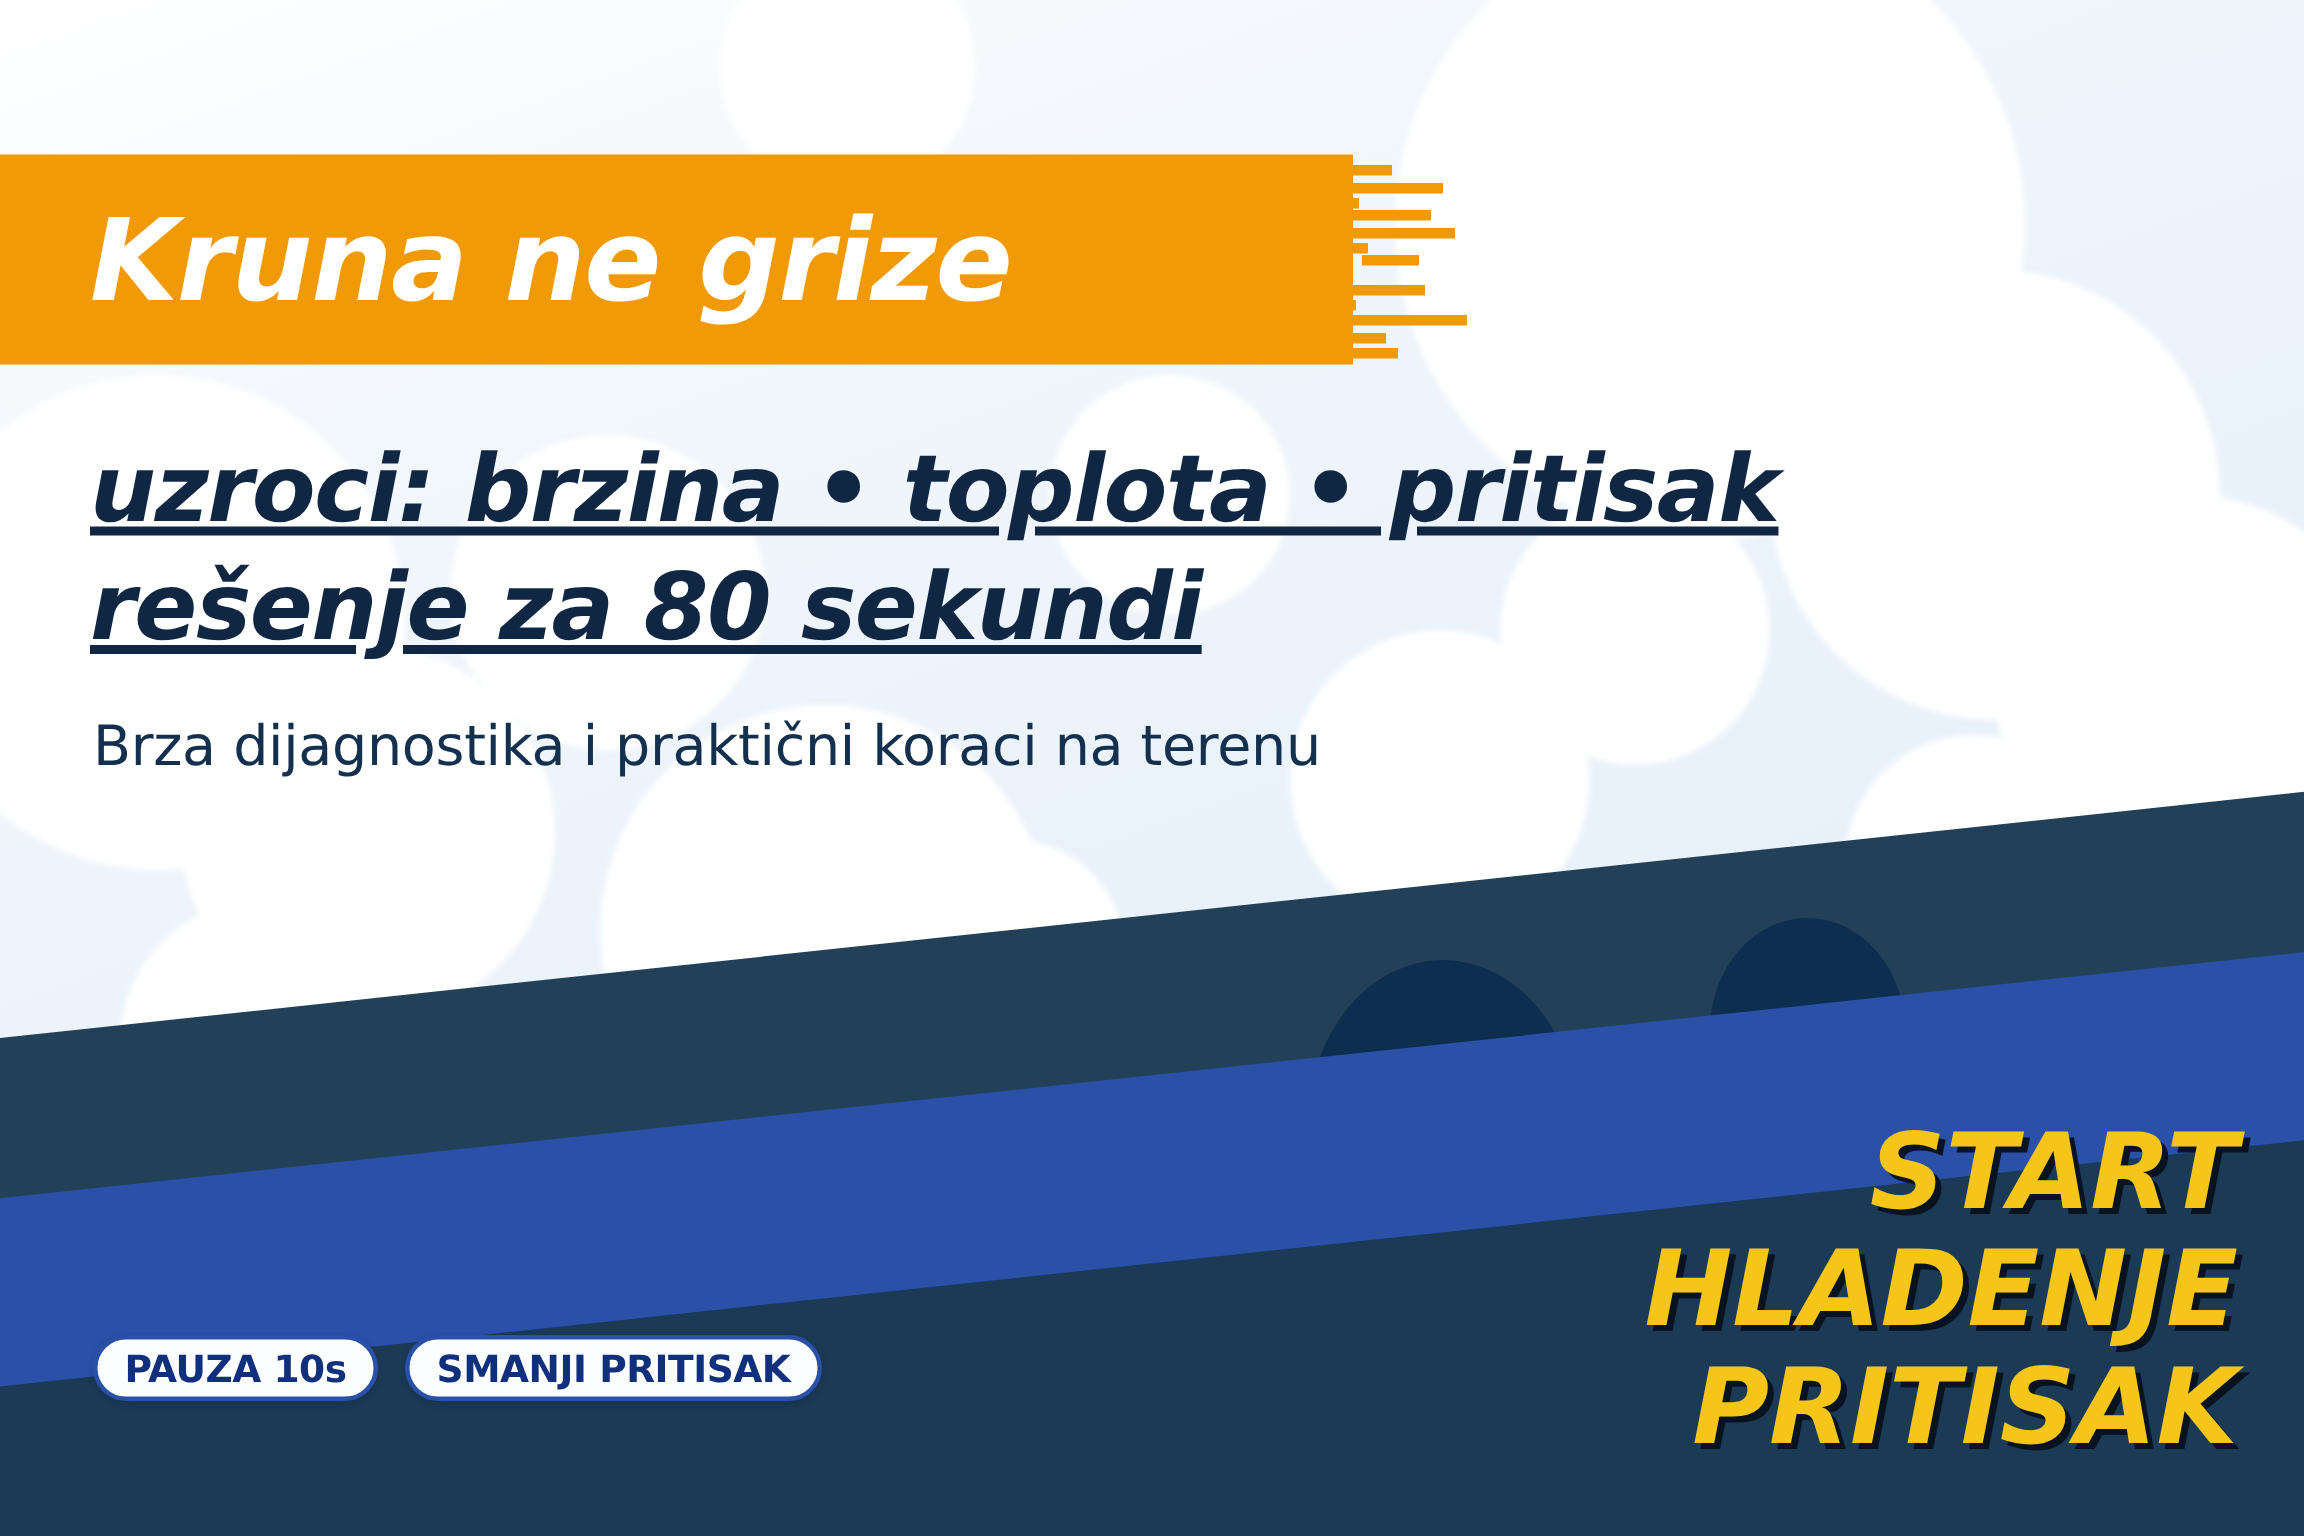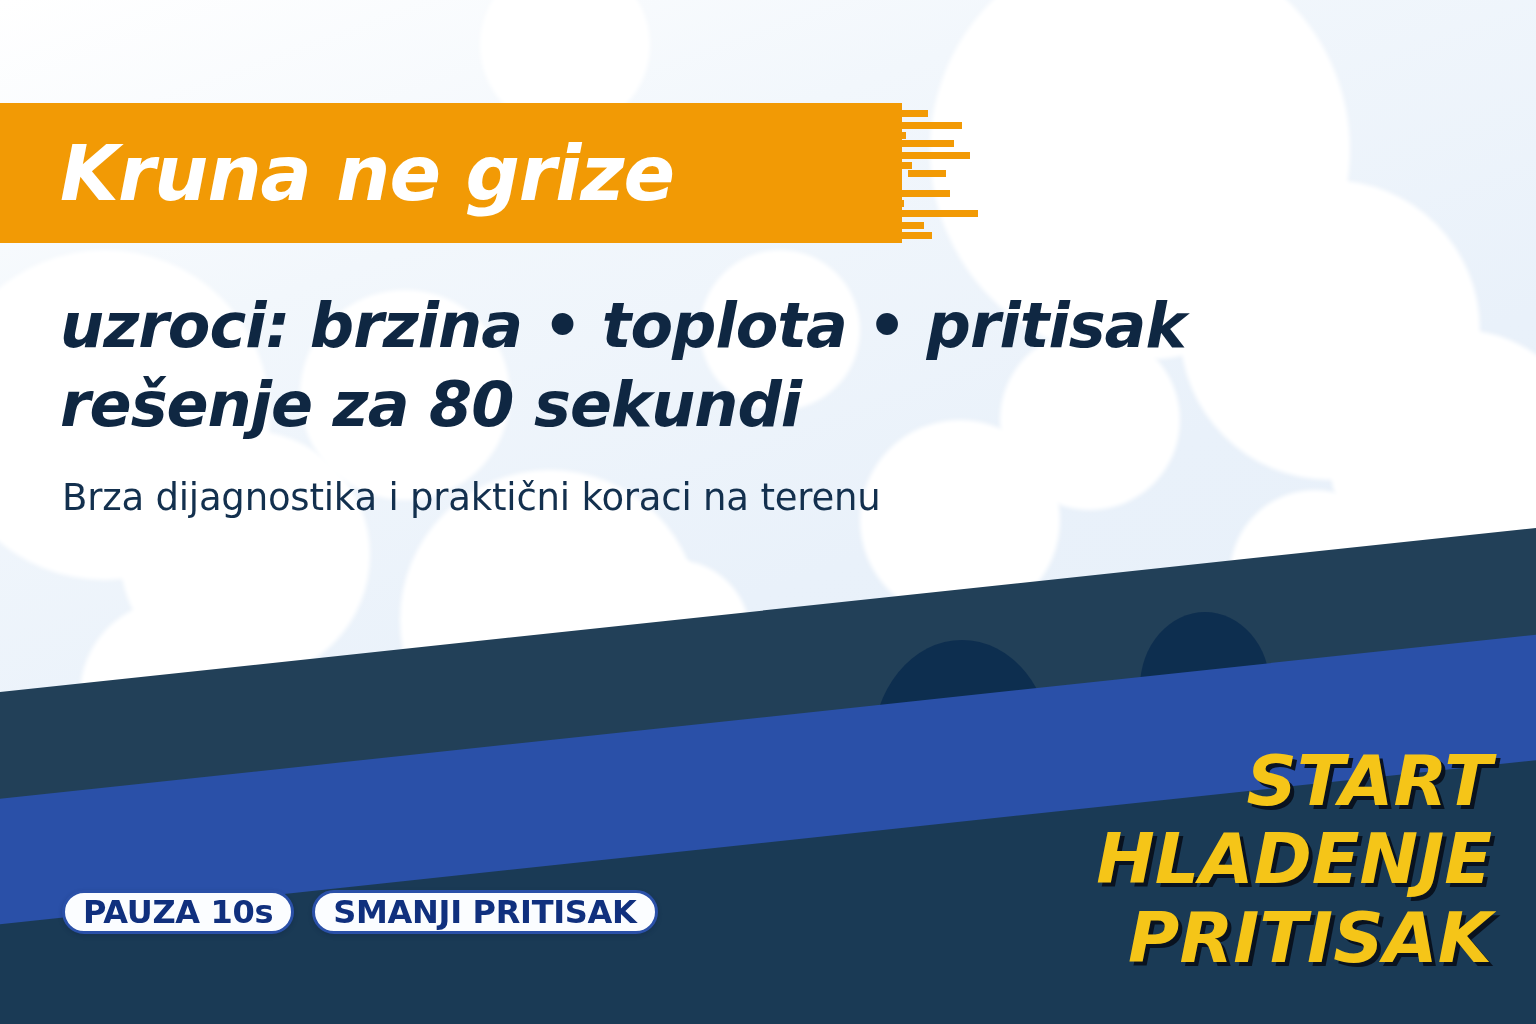--- a/index.html
+++ b/index.html
@@ -89,20 +89,21 @@
     z-index:7;
   }
   .headline .hl {
     font-size:62px;
     line-height:1.28;
     font-weight:700;
     font-style:italic;
     color:#0f2742;
     letter-spacing:-1px;
     white-space:nowrap;
+    text-decoration:underline;
   }
   .subtitle {
     position:absolute;
     left:62px; top:476px;
     font-size:37px;
     font-weight:400;
     color:#13304e;
     letter-spacing:-.2px;
     z-index:7;
   }
@@ -115,21 +116,21 @@
     z-index:9;
   }
   .chip {
     display:flex; align-items:center; justify-content:center;
     height:44px;
     padding:0 18px;
     border-radius:999px;
     background:#fbfdff;
     border:3px solid #2a50a8;
     color:#10307e;
-    font-size:32px;
+    font-size:25px;
     font-weight:700;
     letter-spacing:-.3px;
     white-space:nowrap;
     box-shadow:0 2px 4px rgba(10,30,60,.25);
   }
 
   
   .cta {
     position:absolute;
     right:44px; top:742px;

